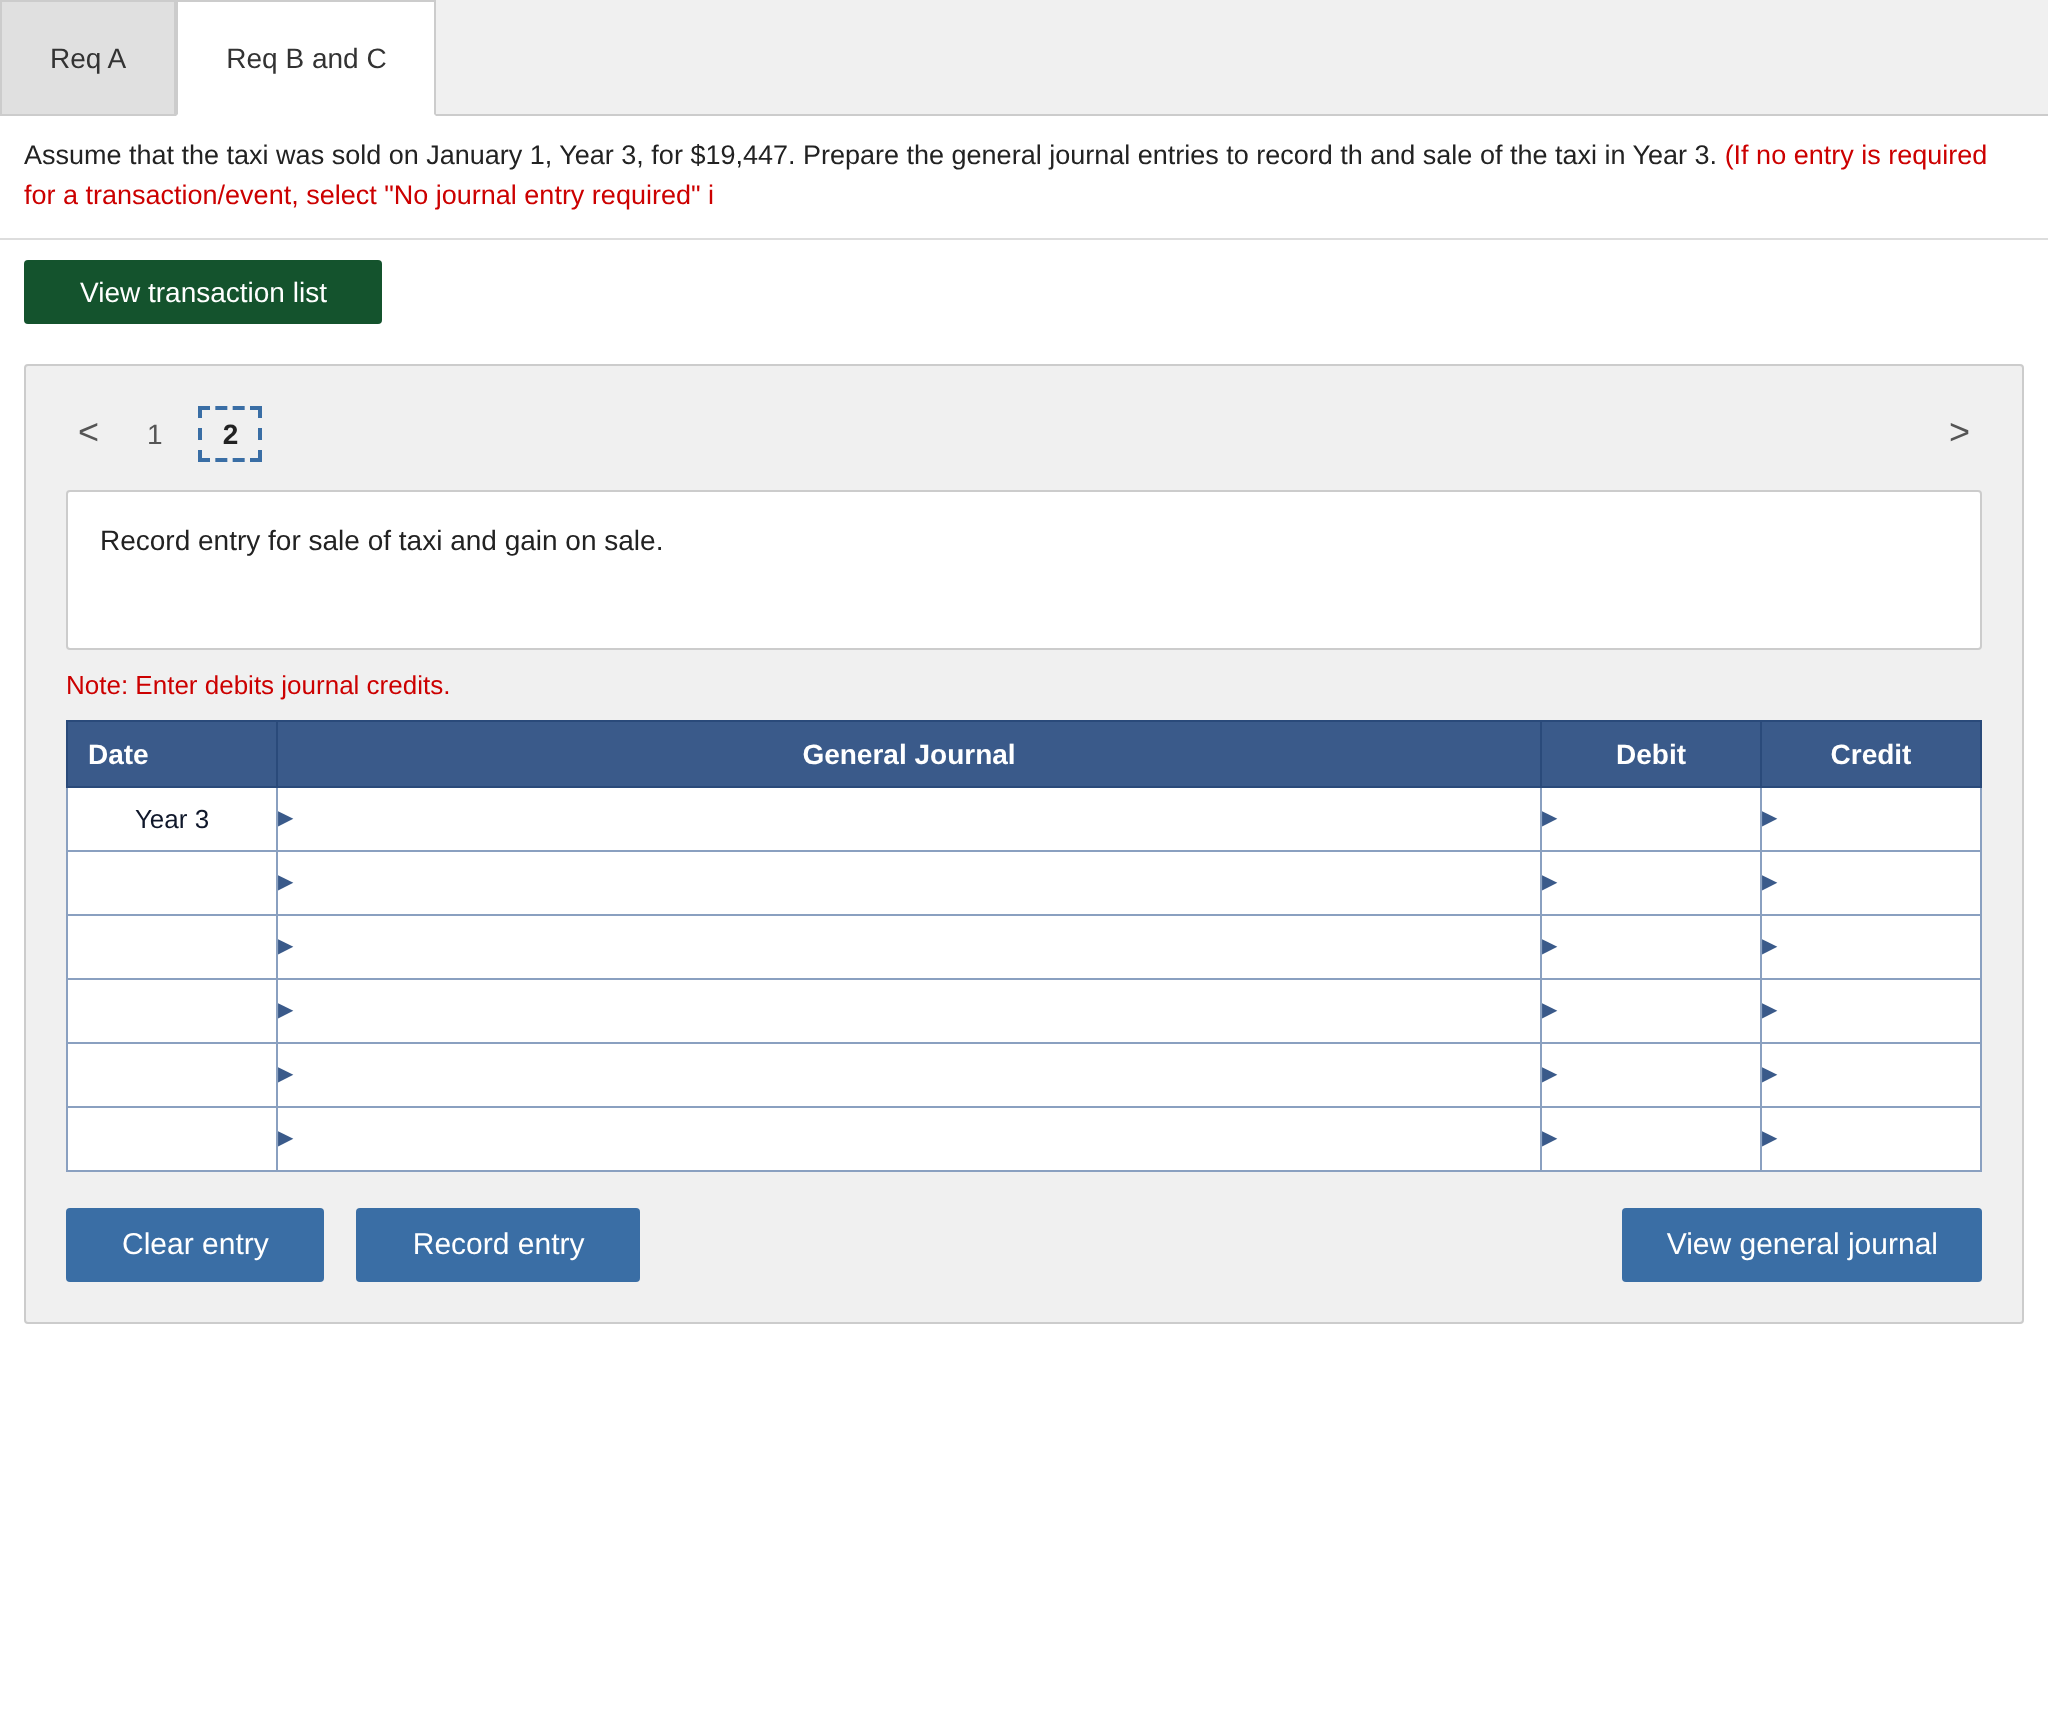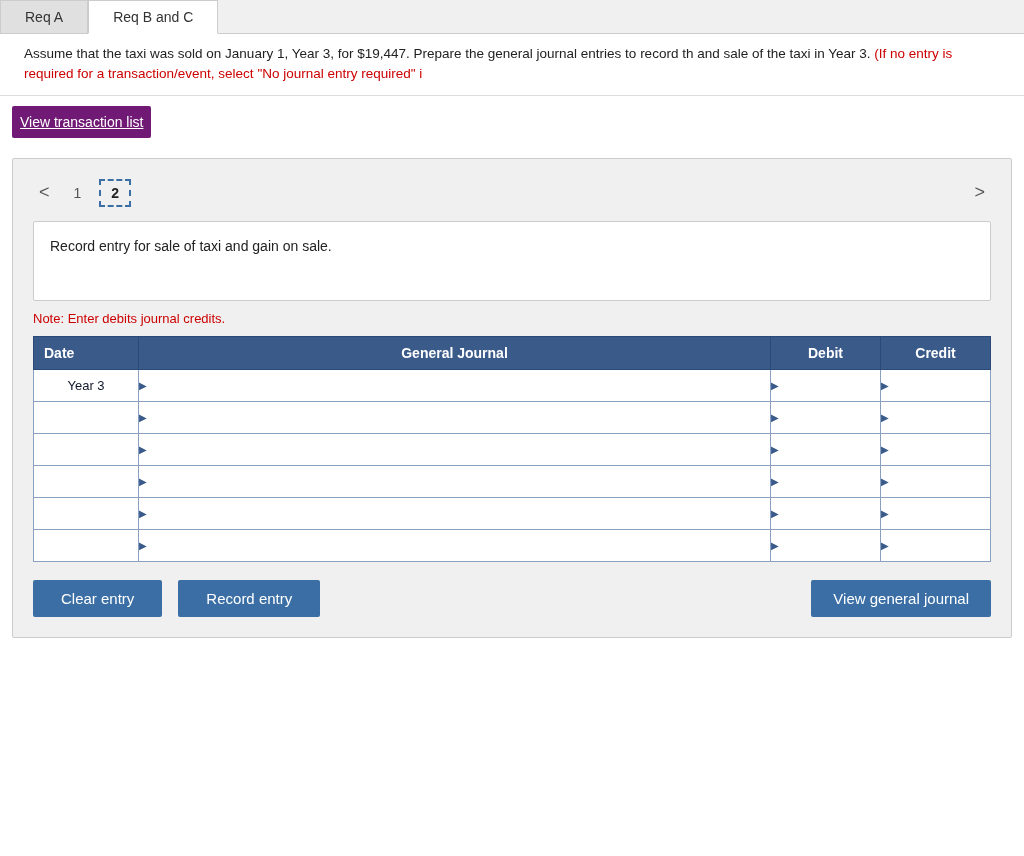--- a/index.html
+++ b/index.html
@@ -10,59 +10,58 @@
       color: #222;
     }
 
     
     .tabs {
       display: flex;
       border-bottom: 1px solid #ccc;
       background: #f0f0f0;
     }
     .tab {
-      padding: 8px 24px;
+      padding: 20px 24px;
       cursor: pointer;
       border: 1px solid #ccc;
       border-bottom: none;
       background: #e0e0e0;
       font-size: 14px;
       color: #333;
     }
     .tab.active {
       background: #fff;
       border-bottom: 1px solid #fff;
       margin-bottom: -1px;
       z-index: 1;
     }
 
     
     .instruction {
-      padding: 10px 24px;
+      padding: 10px 12px;
       font-size: 13.5px;
       line-height: 1.5;
       border-bottom: 1px solid #ddd;
       background: #fff;
     }
     .instruction .red {
       color: #cc0000;
     }
 
     
     .view-transaction-btn {
       display: inline-block;
       margin: 10px 12px;
-      padding: 8px 8px;
-      background: #701a75;
+      padding: 8px 28px;
+      background: #14532d;
       color: #fff;
       border: none;
       cursor: pointer;
       font-size: 14px;
       border-radius: 2px;
-      text-decoration: underline;
     }
 
     
     .worksheet-container {
       margin: 10px 12px;
       background: #f0f0f0;
       border: 1px solid #ccc;
       padding: 20px;
       border-radius: 2px;
     }

